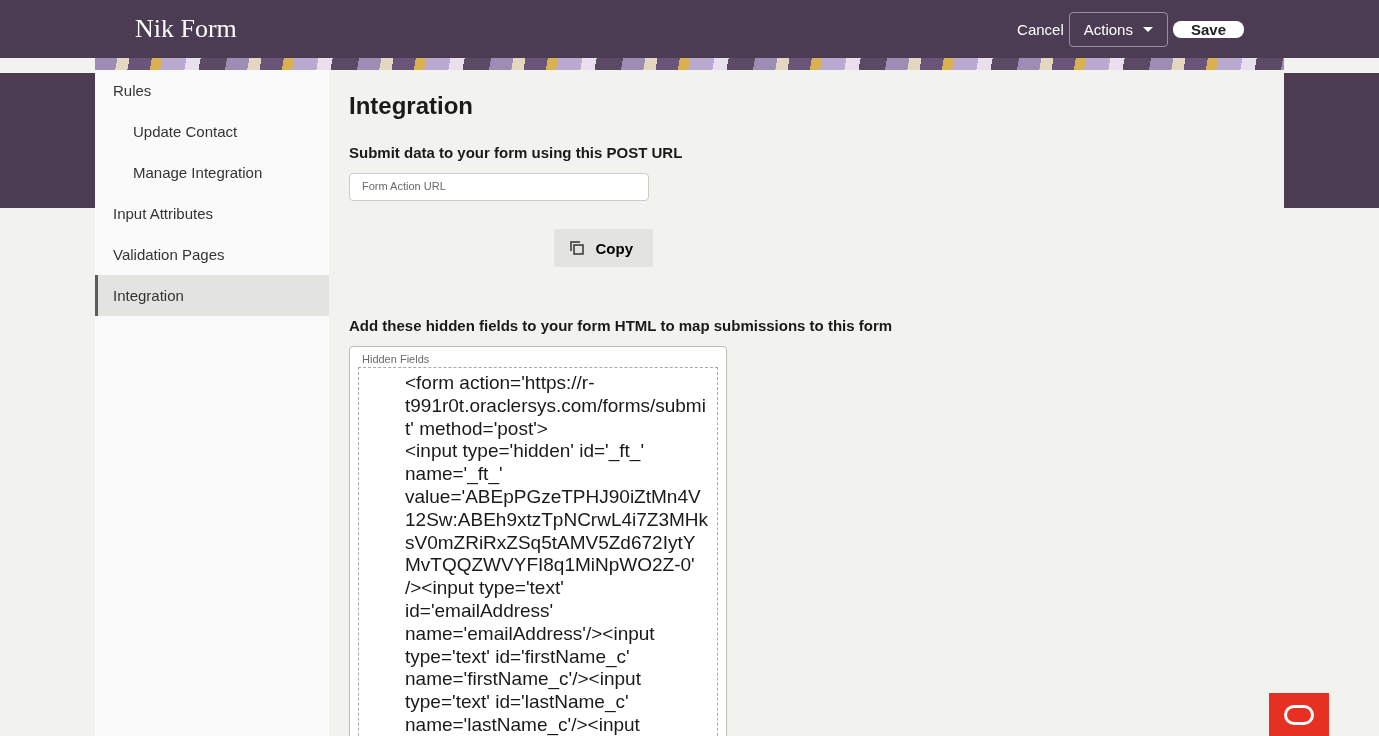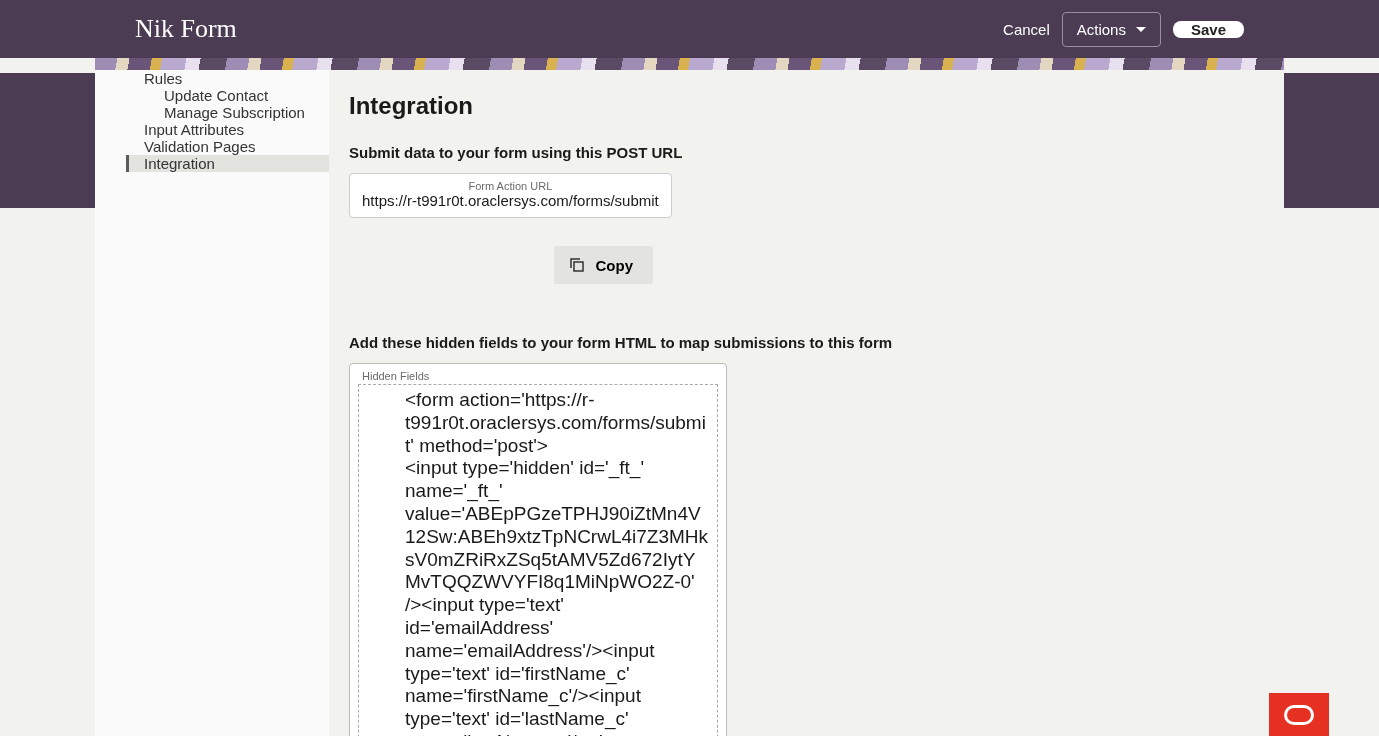--- a/index.html
+++ b/index.html
@@ -19,21 +19,21 @@
     justify-content: space-between;
   }
   .header .title {
     color: #fff;
     font-family: Georgia, 'Times New Roman', serif;
     font-size: 26px;
     font-weight: 400;
   }
   .header .actions {
     display: flex;
-    gap: 12px;
+    gap: 5px;
     align-items: center;
   }
   .btn-cancel {
     color: #fff;
     background: transparent;
     border: none;
     font-size: 15px;
     cursor: pointer;
   }
   .btn-actions {
@@ -96,25 +96,24 @@
     border-radius: 0 0 4px 4px;
   }
 
   .sidebar {
     width: 234px;
     background: #fafafa;
     padding-top: 0;
     flex-shrink: 0;
   }
   .sb-item {
-    padding: 0 18px;
+    padding: 12px 18px;
     font-size: 15px;
     color: #343434;
     cursor: pointer;
-    margin-left: 31px;
   }
   .sb-item.sub {
     padding-left: 38px;
   }
   .sb-item.active {
     background: #e3e3e0;
     border-left: 3px solid #5b5b5b;
     padding-left: 15px;
     font-weight: 500;
   }
@@ -140,21 +139,20 @@
     background: #fff;
     border-radius: 4px;
     padding: 6px 12px 8px;
     display: inline-block;
     min-width: 300px;
     margin-bottom: 28px;
   }
   .field-box .fl {
     font-size: 11px;
     color: #6a6a6a;
-    text-align: center;
   }
   .field-box .fv {
     font-size: 15px;
     color: #1a1a1a;
   }
 
   .textarea-box {
     border: 1px solid #bbb;
     background: #fff;
     border-radius: 4px;
@@ -245,34 +243,33 @@
 </div>
 
 <div class="bg-dark-ext"></div>
 <div class="strip"></div>
 
 <div class="panel">
 
   <div class="sidebar">
     <div class="sb-item">Rules</div>
     <div class="sb-item sub">Update Contact</div>
-    <div class="sb-item sub">Manage Subscription</div>
+    <div class="sb-item sub">Manage Integration</div>
     <div class="sb-item">Input Attributes</div>
     <div class="sb-item">Validation Pages</div>
     <div class="sb-item active">Integration</div>
   </div>
 
   <div class="content">
     <h1 class="page-title">Integration</h1>
 
     <div class="section-label">Submit data to your form using this POST URL</div>
 
     <div class="field-box">
       <div class="fl">Form Action URL</div>
-      <div class="fv">https://r-t991r0t.oraclersys.com/forms/submit</div>
     </div>
 
     <div class="copy-row-url">
       <button class="btn-copy">
         <svg viewBox="0 0 24 24">
           <rect x="8" y="8" width="12" height="12" fill="none" stroke="#333" stroke-width="2"></rect>
           <path d="M4 16 V4 H16" fill="none" stroke="#333" stroke-width="2"></path>
         </svg>
         <span>Copy</span>
       </button>

